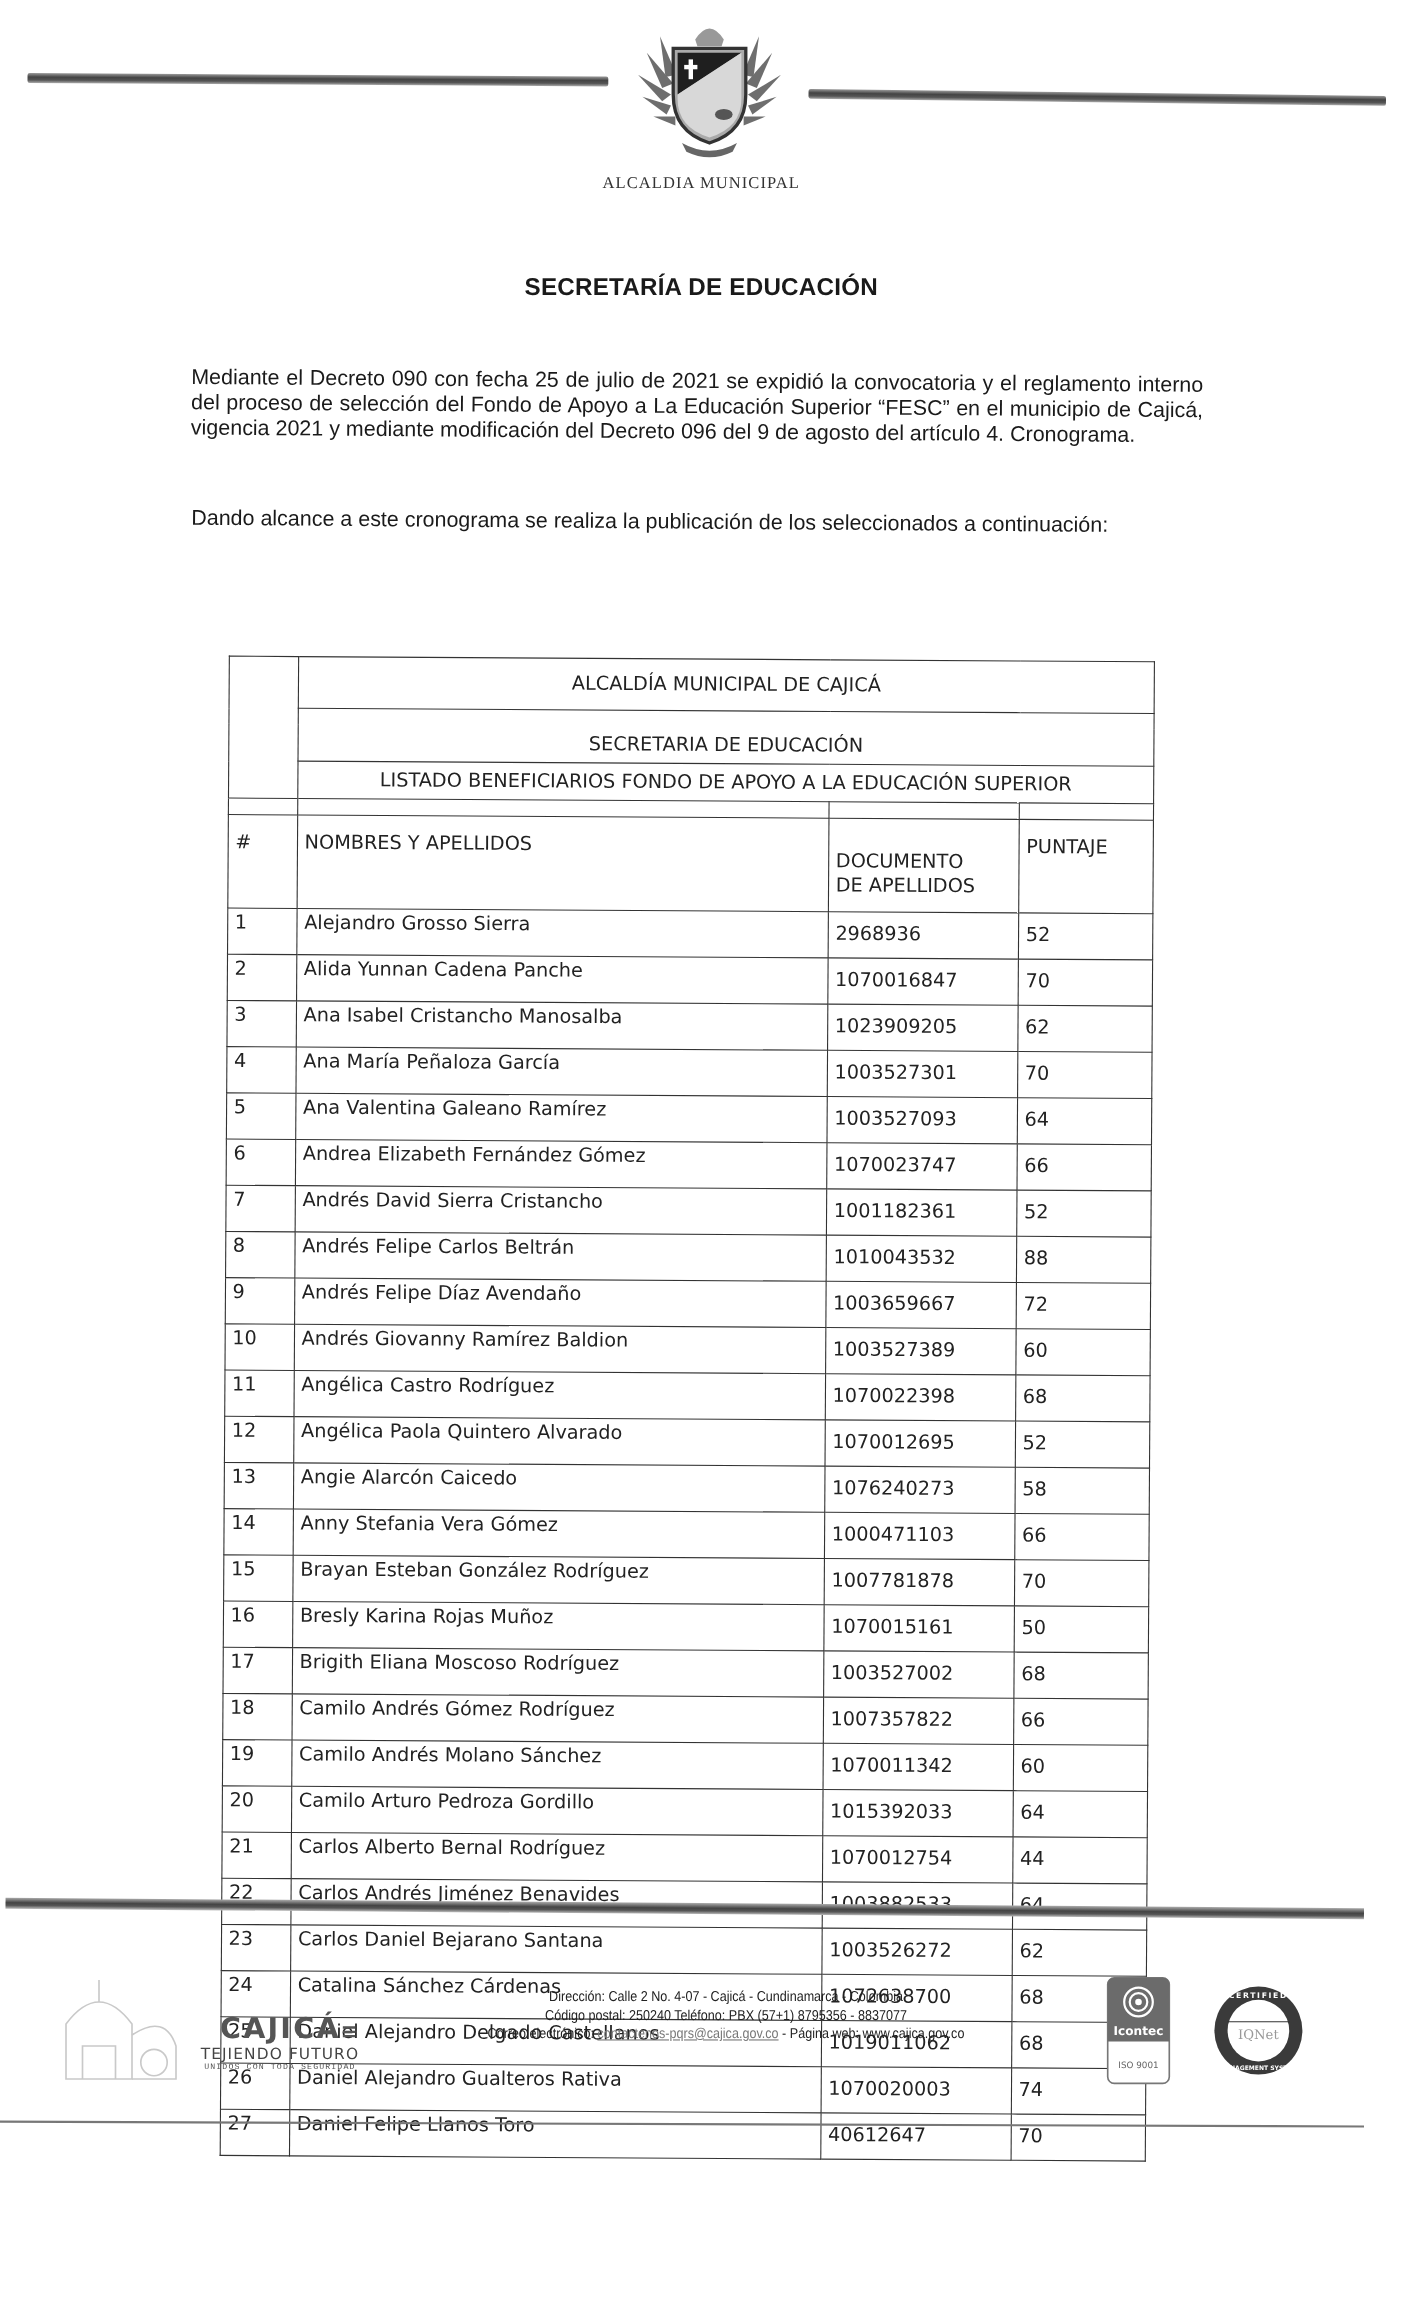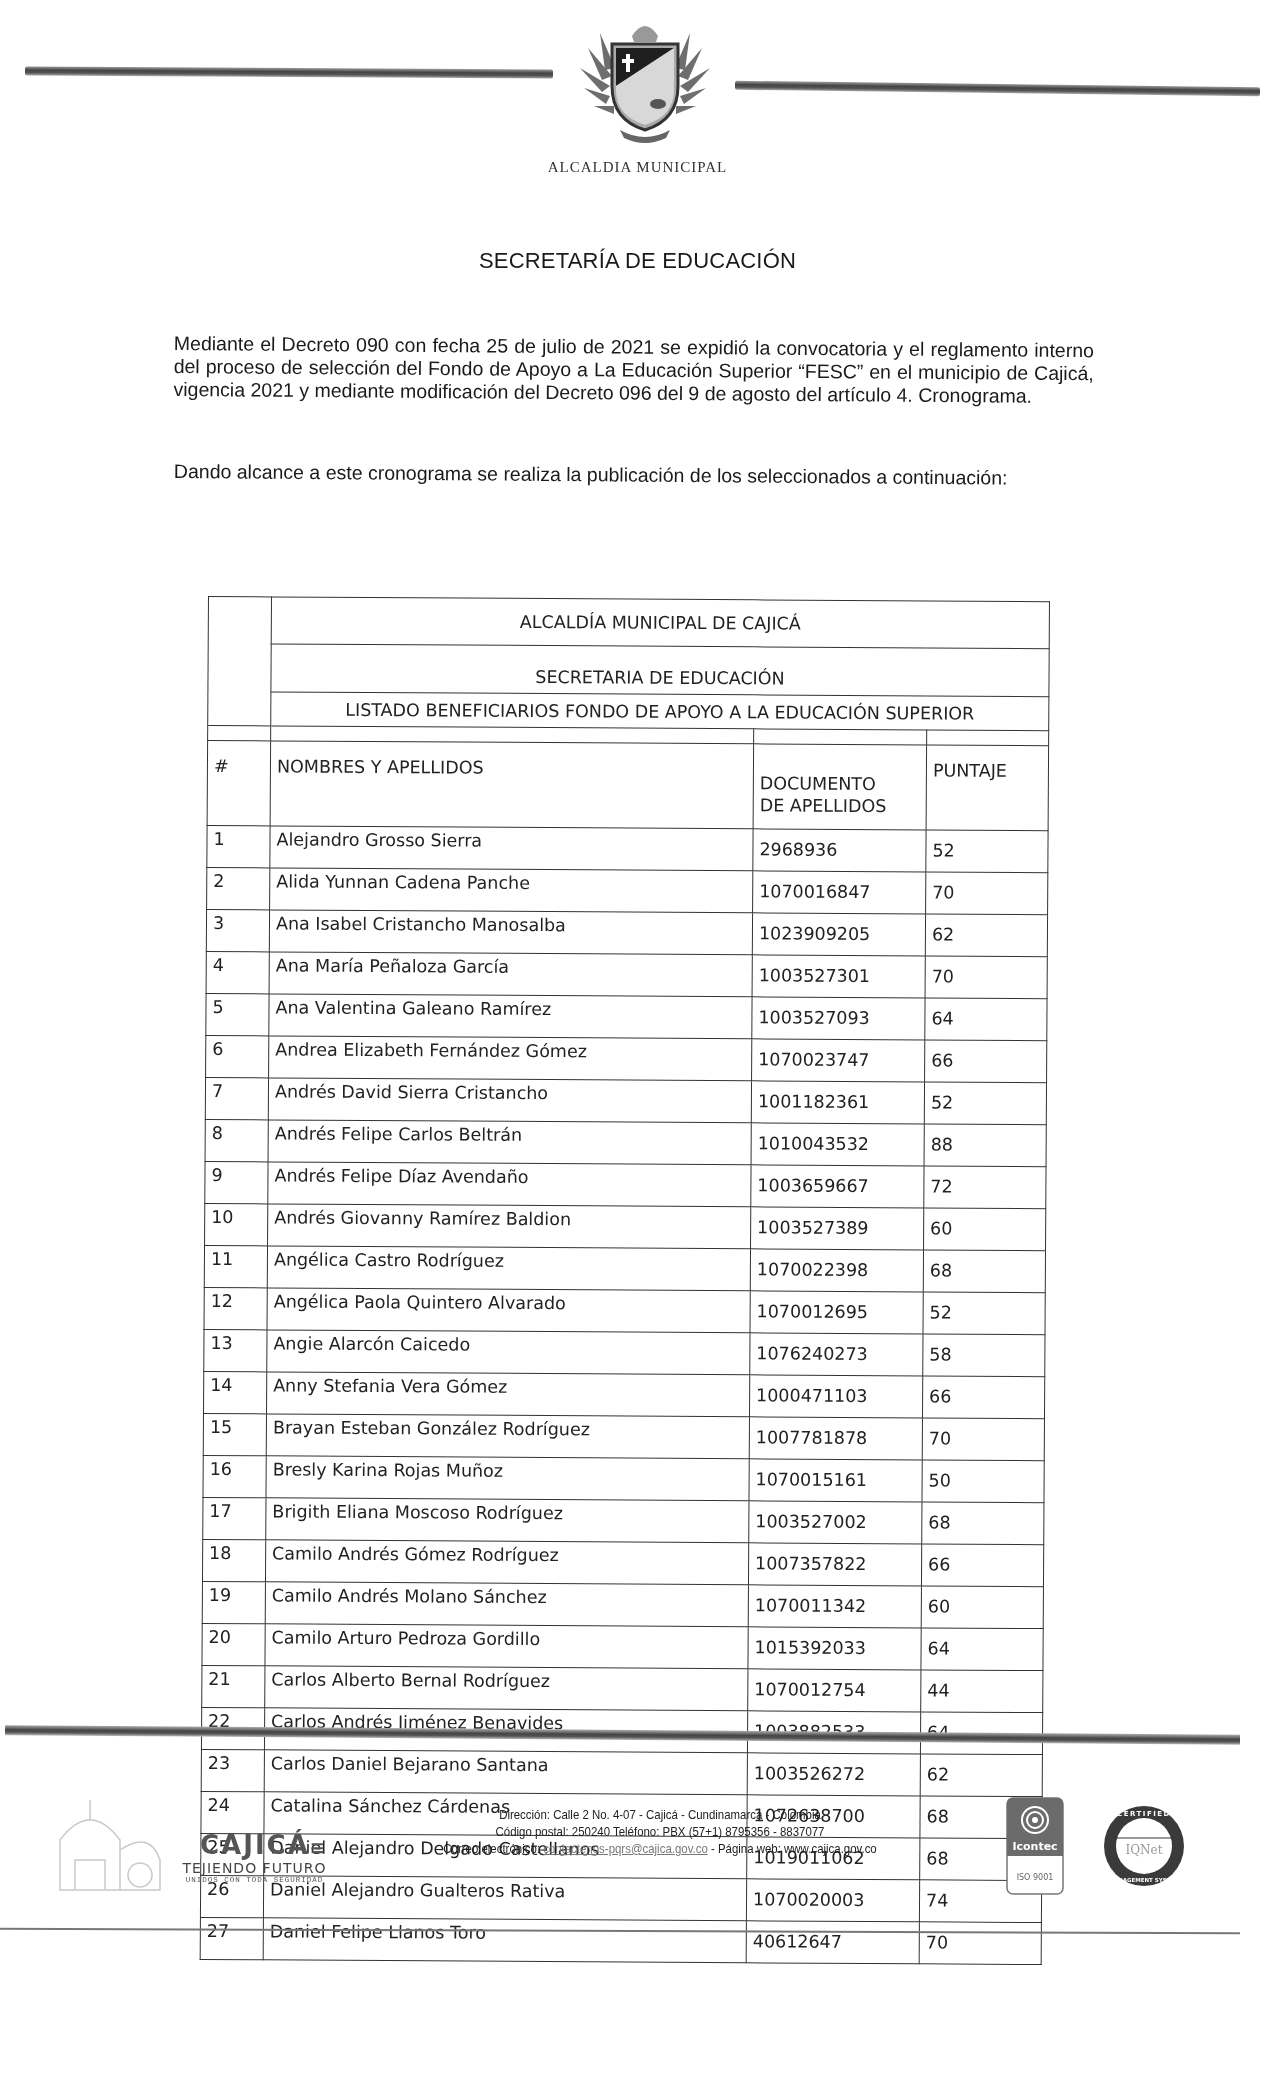--- a/index.html
+++ b/index.html
@@ -11,21 +11,21 @@
   .hdr-line { position: absolute; height: 9px; background: linear-gradient(#9a9a9a, #444 40%, #555 70%, #aaa); border-radius: 2px; }
   .hdr-line.left  { left: 25px;  top: 68px; width: 528px; transform: rotate(0.35deg); }
   .hdr-line.right { left: 735px; top: 84px; width: 525px; transform: rotate(0.7deg); }
   .crest { position: absolute; left: 570px; top: 8px; width: 150px; height: 140px; }
   .alcaldia-logo-text {
     position: absolute; left: 0; width: 1275px; top: 158px; text-align: center;
     font-family: "Liberation Serif", serif; font-size: 15px; letter-spacing: 1px; line-height: 18px; color: #333;
   }
   .title {
     position: absolute; left: 0; width: 1275px; top: 248px; text-align: center;
-    font-weight: normal; font-size: 22px; letter-spacing: 0.2px;
+    font-weight: bold; font-size: 22px; letter-spacing: 0.2px;
   }
   .para {
     position: absolute; left: 174px; width: 920px; font-size: 19.5px; line-height: 23px;
     text-align: justify; transform: rotate(0.45deg); transform-origin: left top;
   }
   .para.p1 { top: 332px; }
   .para.p2 { top: 460px; }
 
   
   .tbl-wrap { position: absolute; left: 208px; top: 596px; width: 842px; transform: rotate(0.35deg); transform-origin: left top; }

